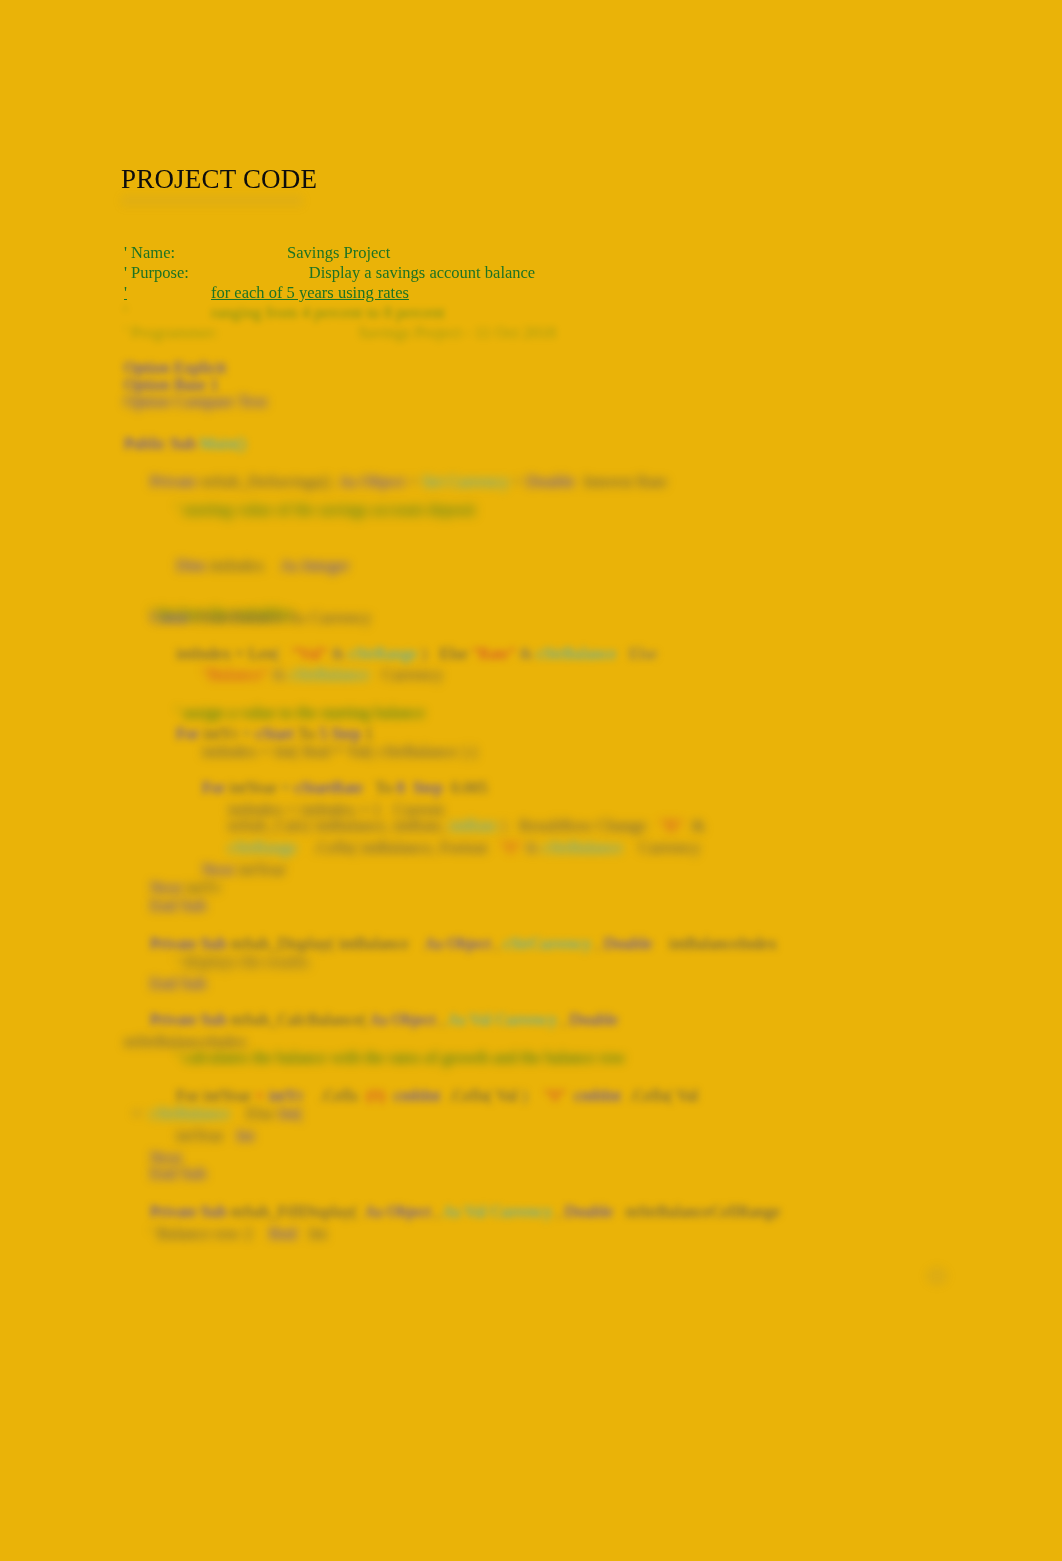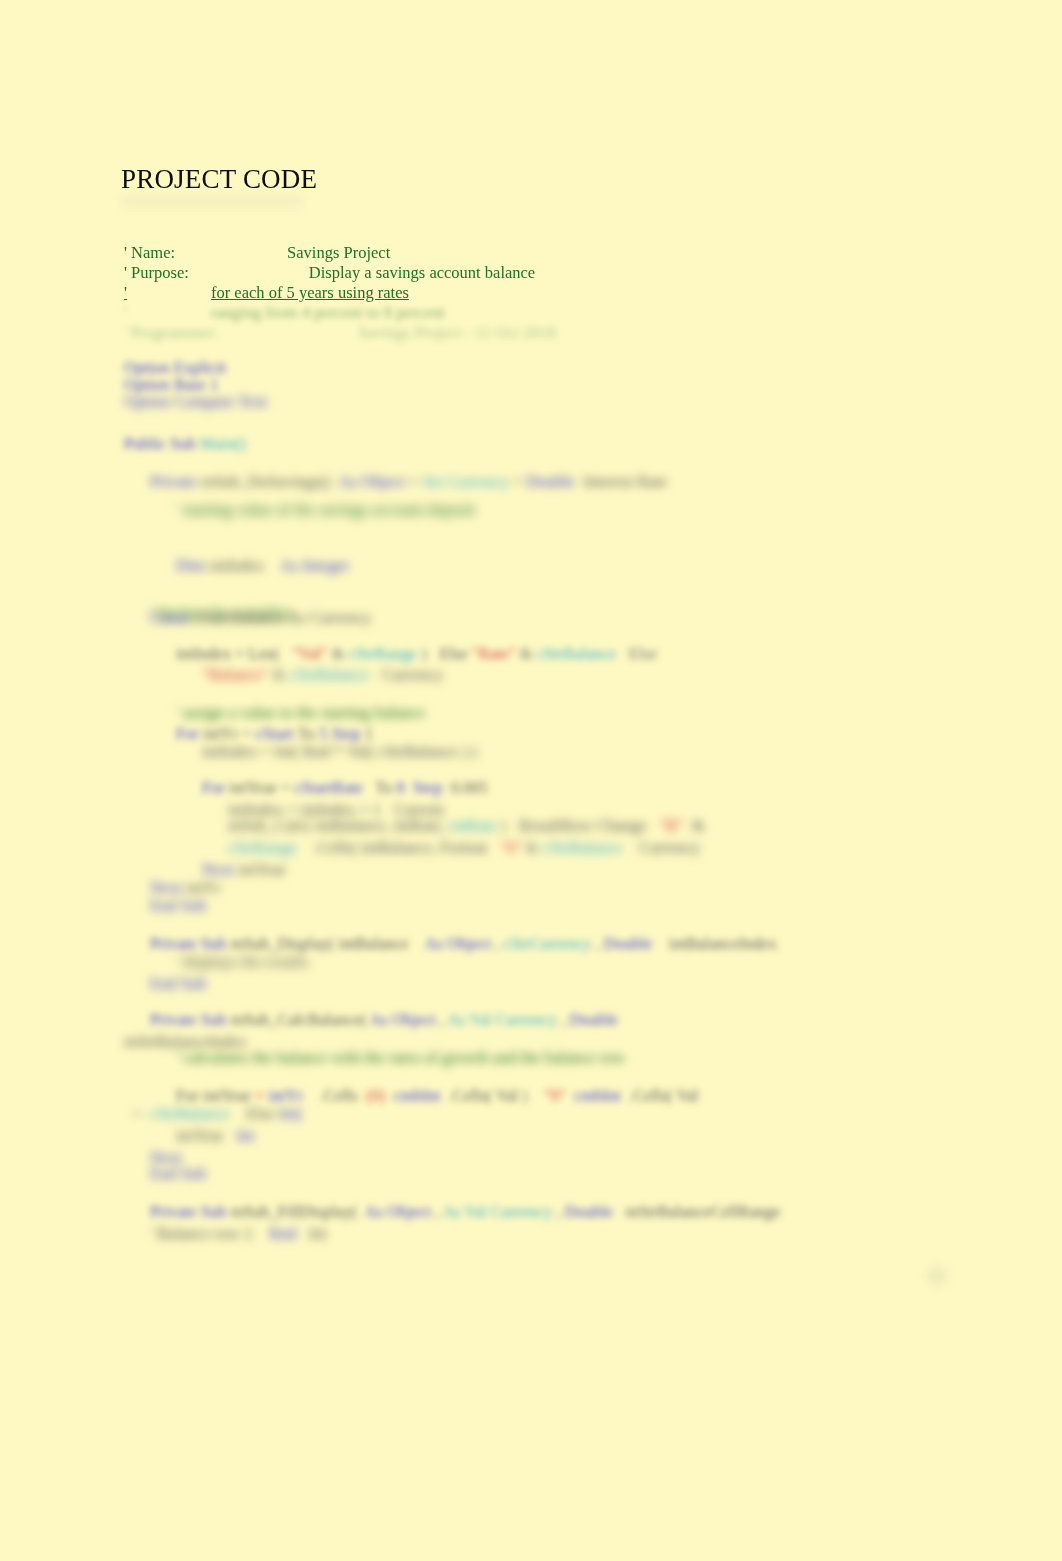--- a/index.html
+++ b/index.html
@@ -11,21 +11,21 @@
     width: 1062px;
     height: 1561px;
     position: relative;
     font-family: "Liberation Serif", "DejaVu Serif", serif;
     overflow: hidden;
   }
 
   .page {
     position: absolute;
     inset: 0;
-    background: #fef9c3;
+    background: #eab308;
   }
 
   
   .doc-title {
     position: absolute;
     left: 121px;
     top: 162px;
     font-size: 27px;
     line-height: 34px;
     color: #0d0d0d;

